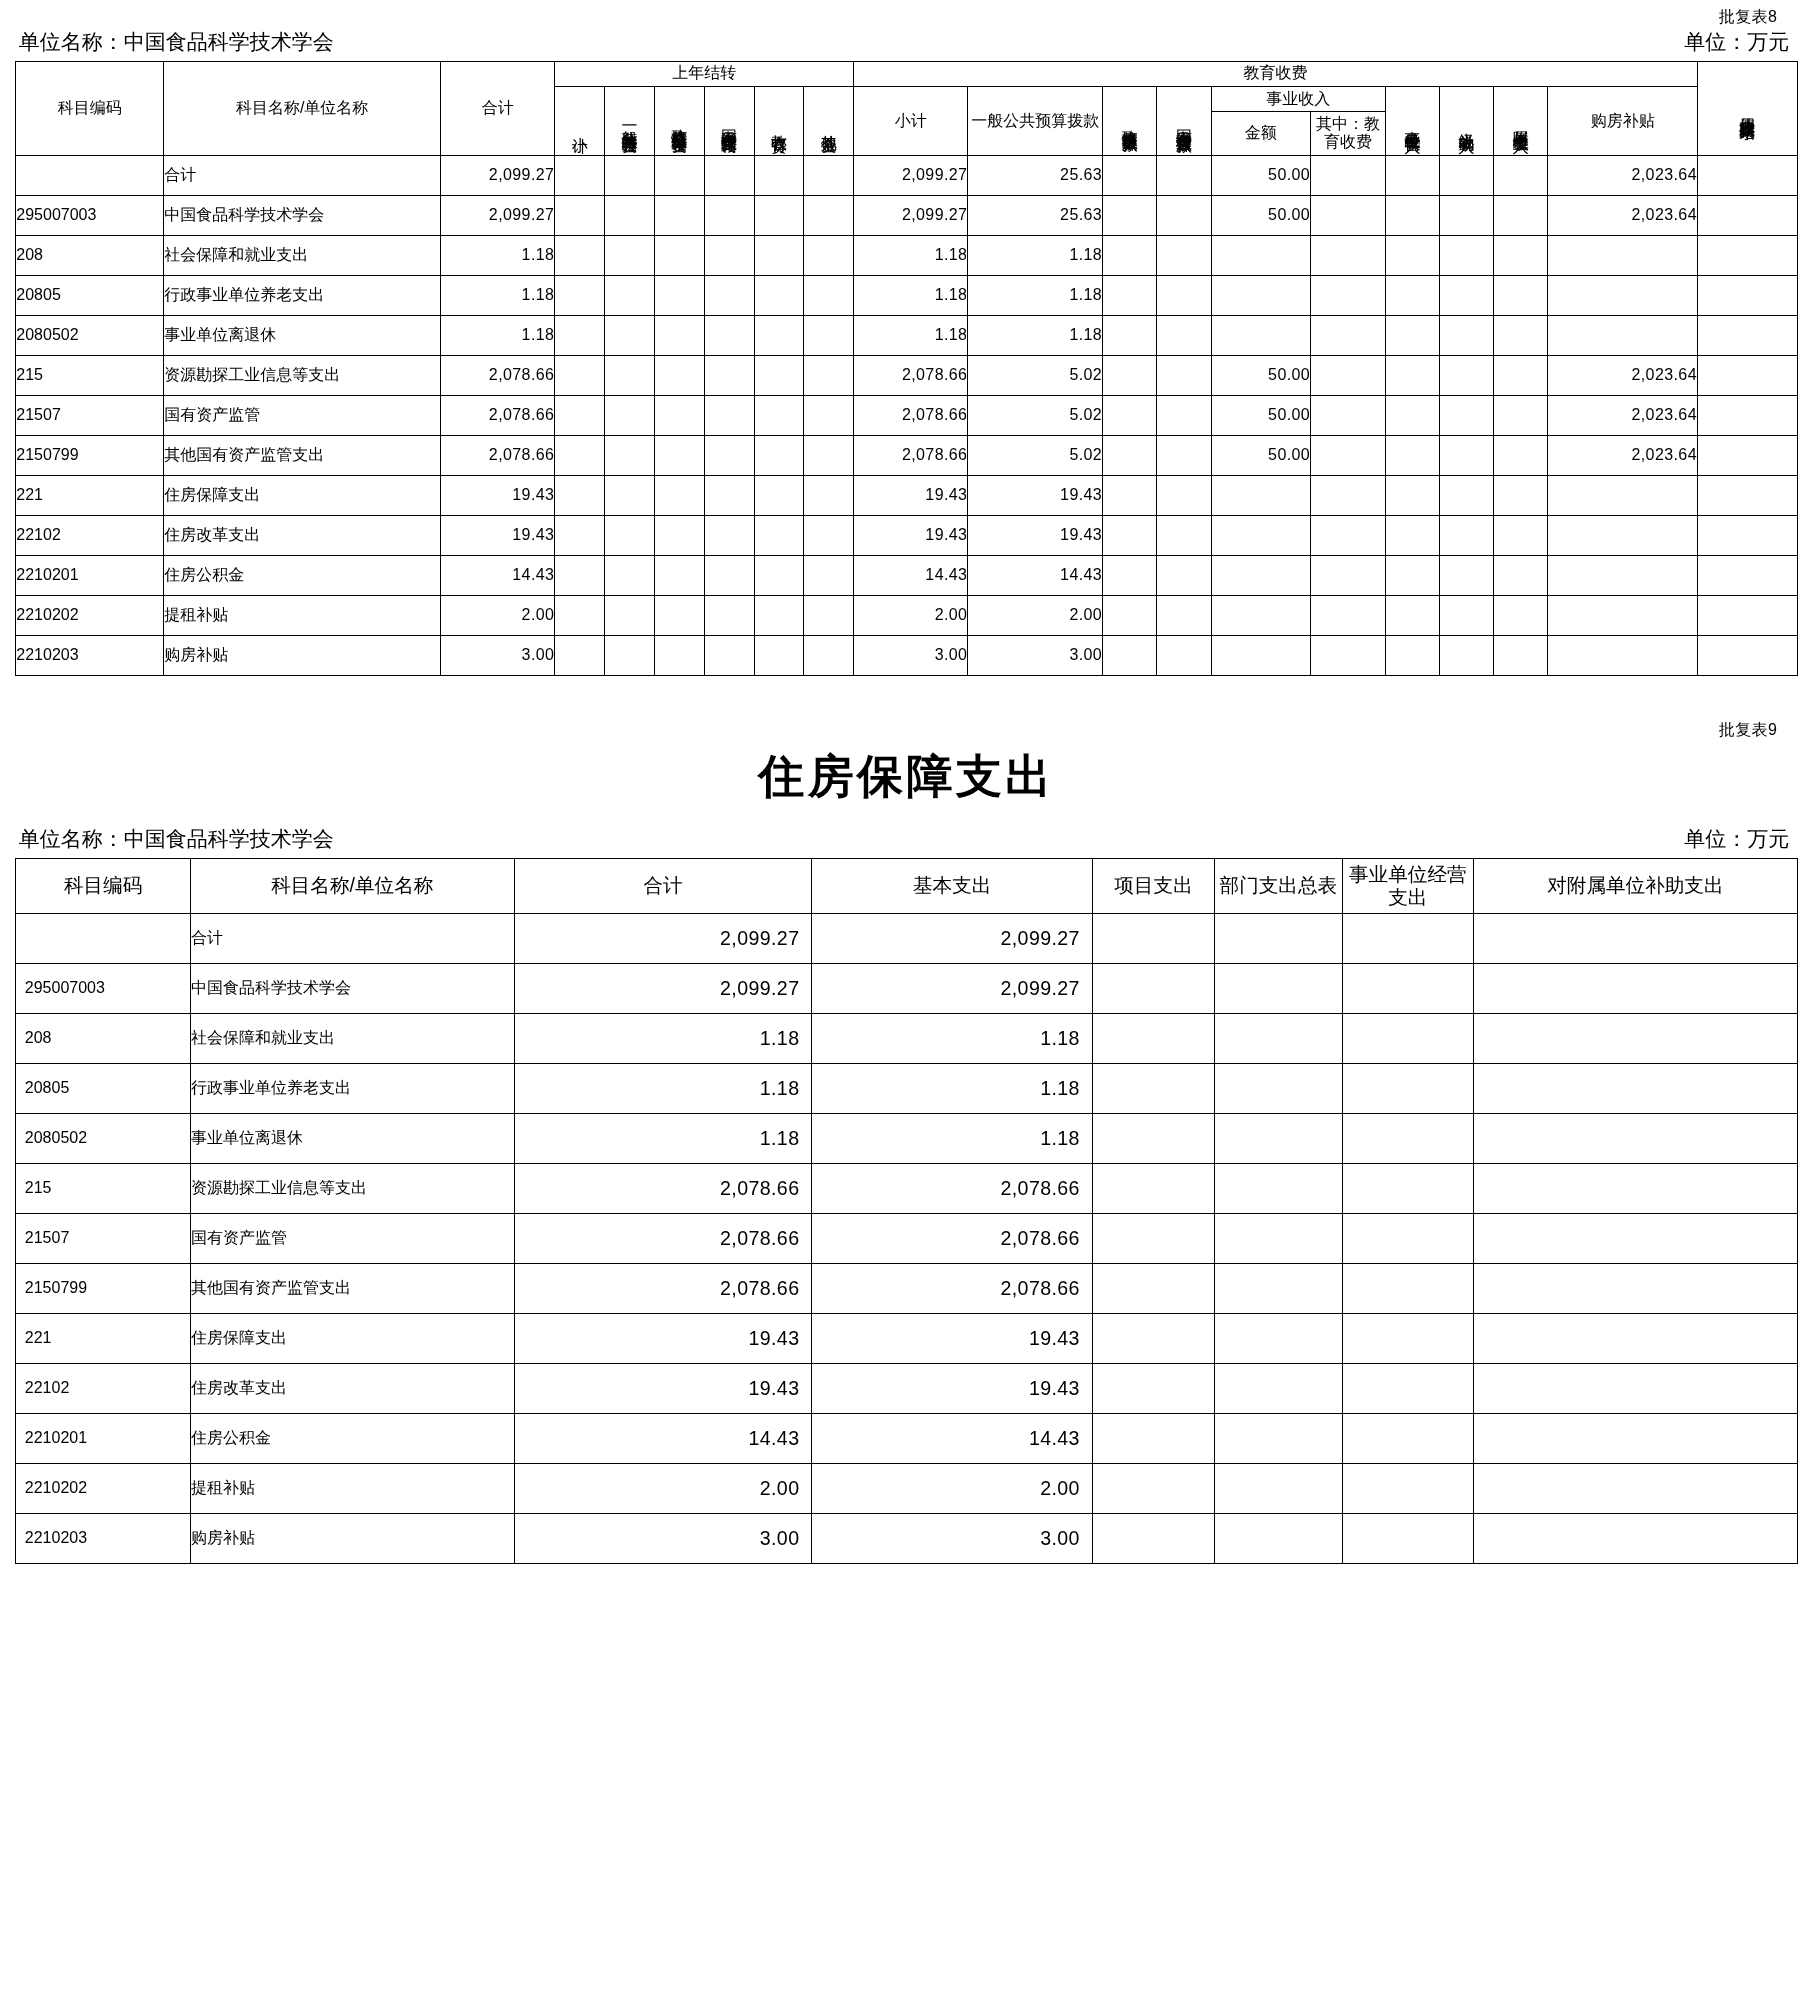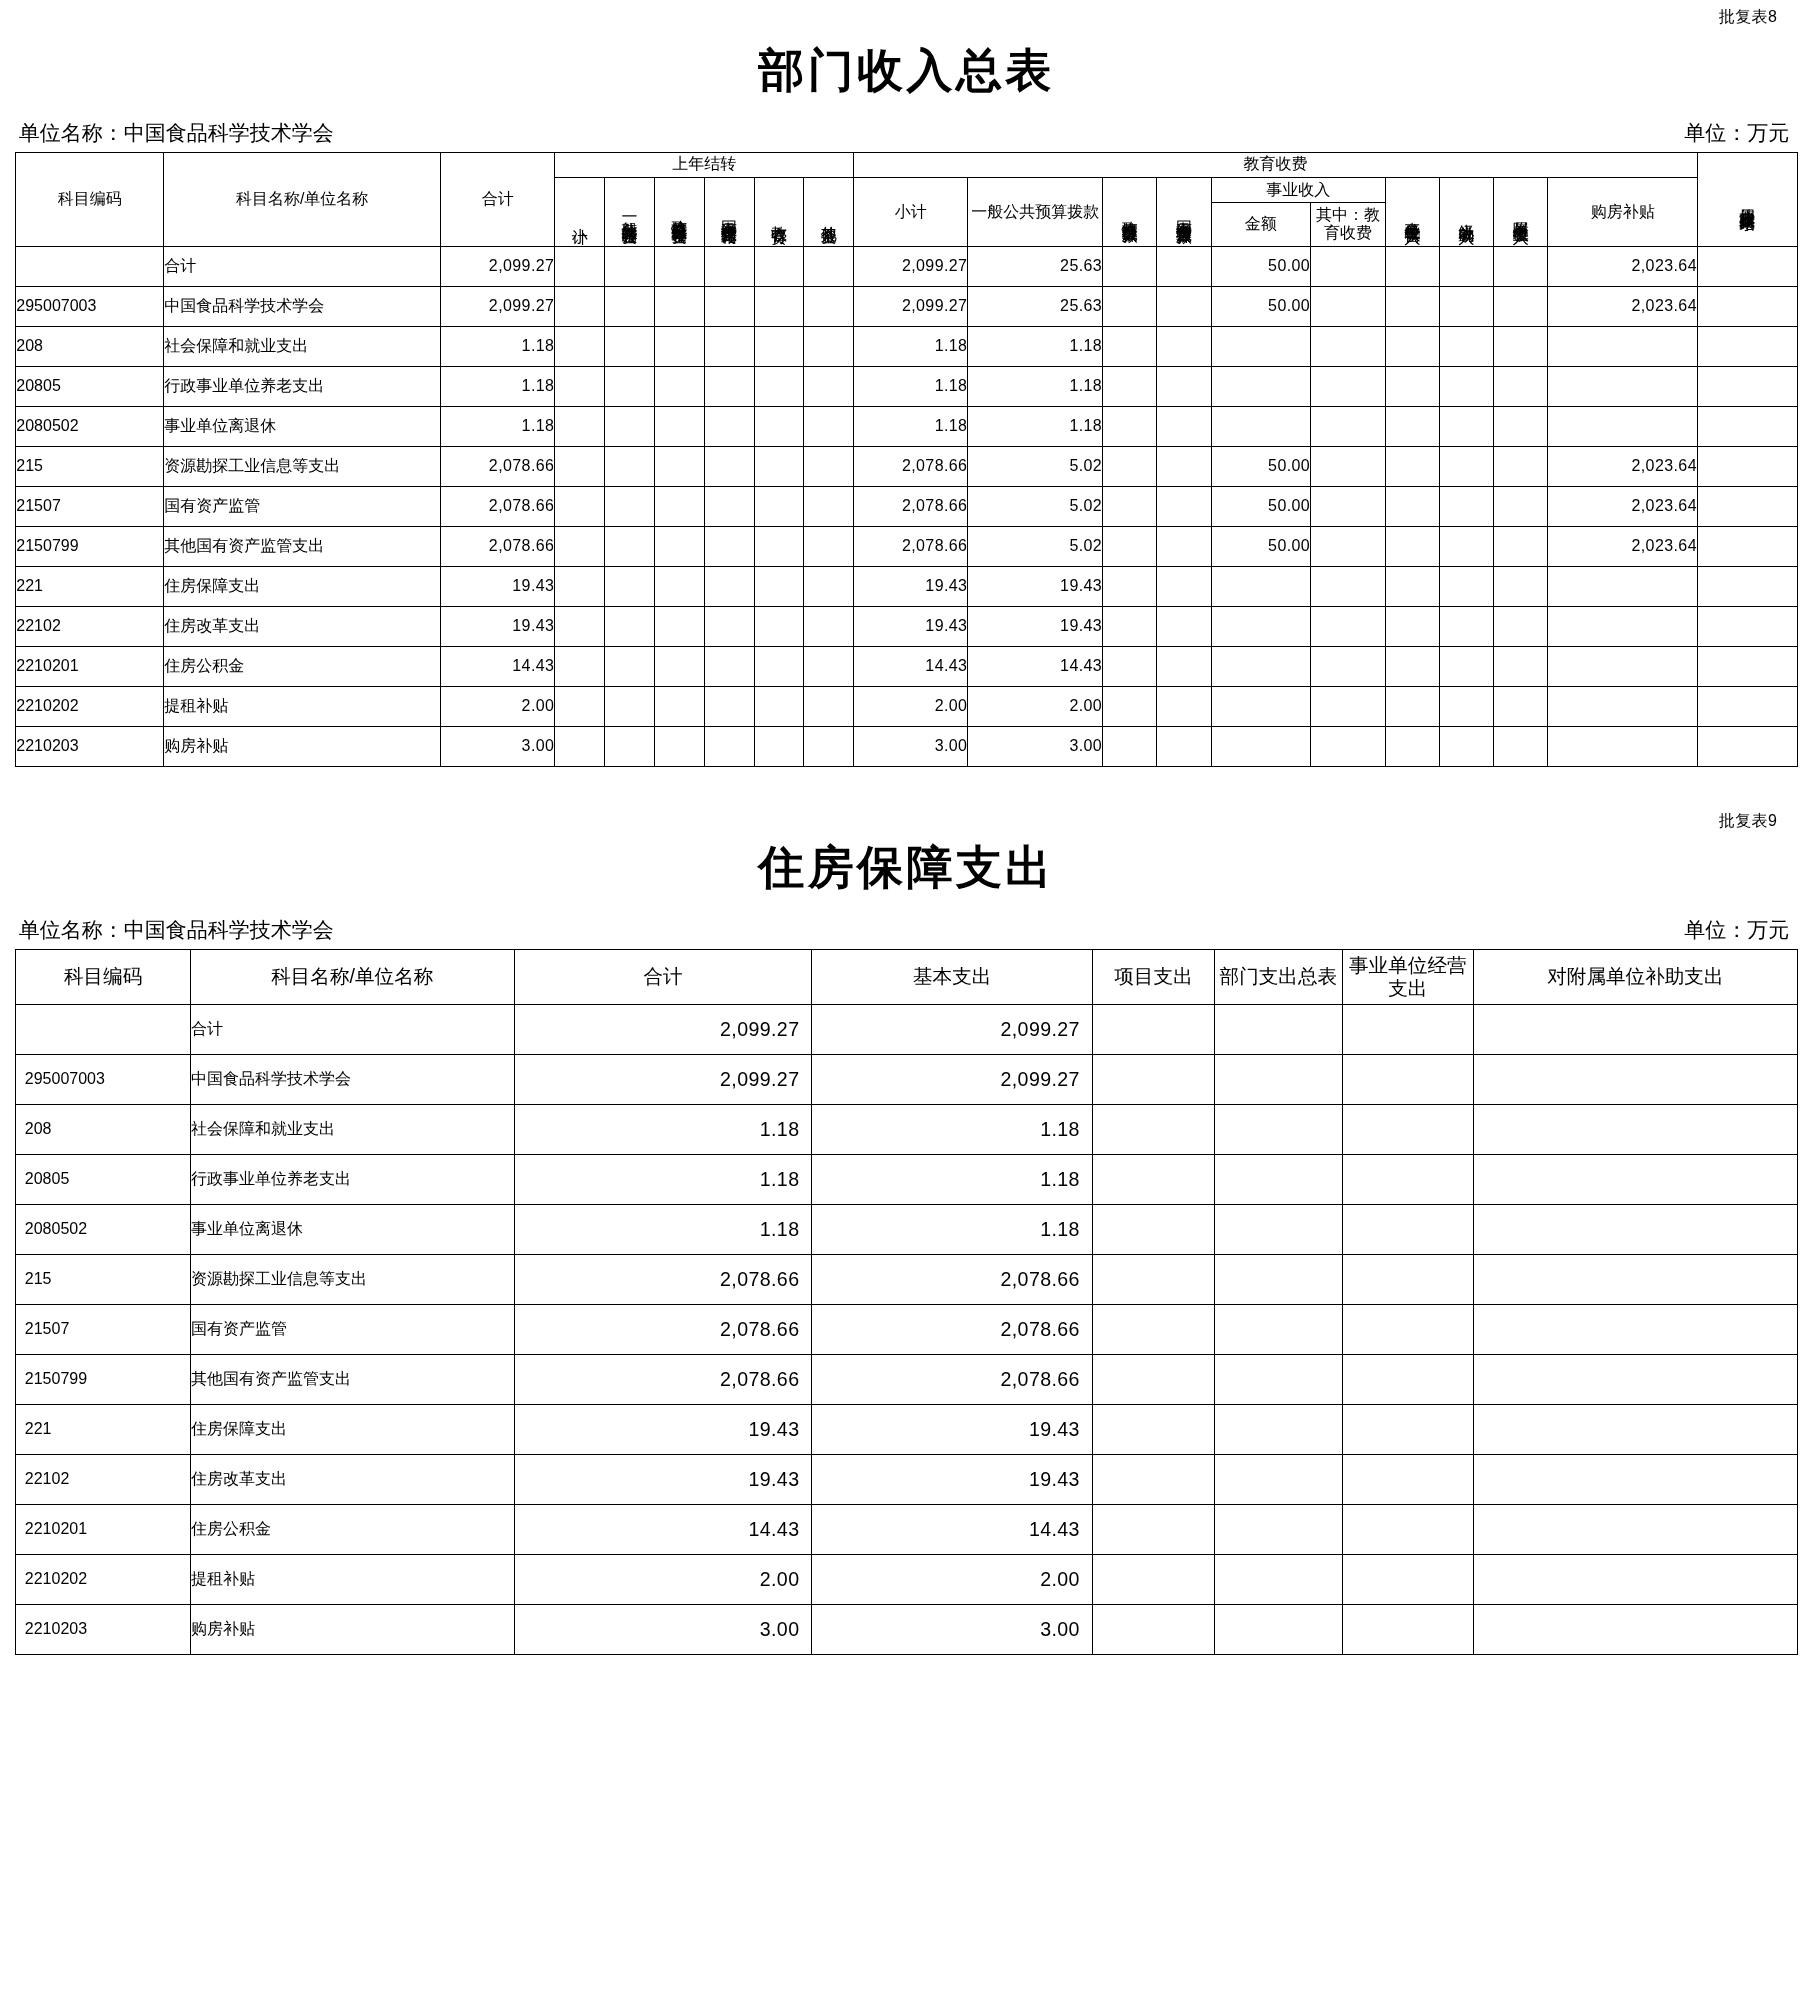--- a/index.html
+++ b/index.html
@@ -110,21 +110,20 @@
 
   .title2 { margin-top: 5.1px; }
 </style>
 </head>
 <body>
 
 <div class="page">
 
   <div class="sheet-tag">批复表8</div>
 
-  <div class="doc-title">部门收入总表</div>
 
   <div class="meta-row">
     <span>单位名称：中国食品科学技术学会</span>
     <span>单位：万元</span>
   </div>
 
   <table class="grid t1">
     <colgroup>
       <col style="width:101px">
       <col style="width:189px">

